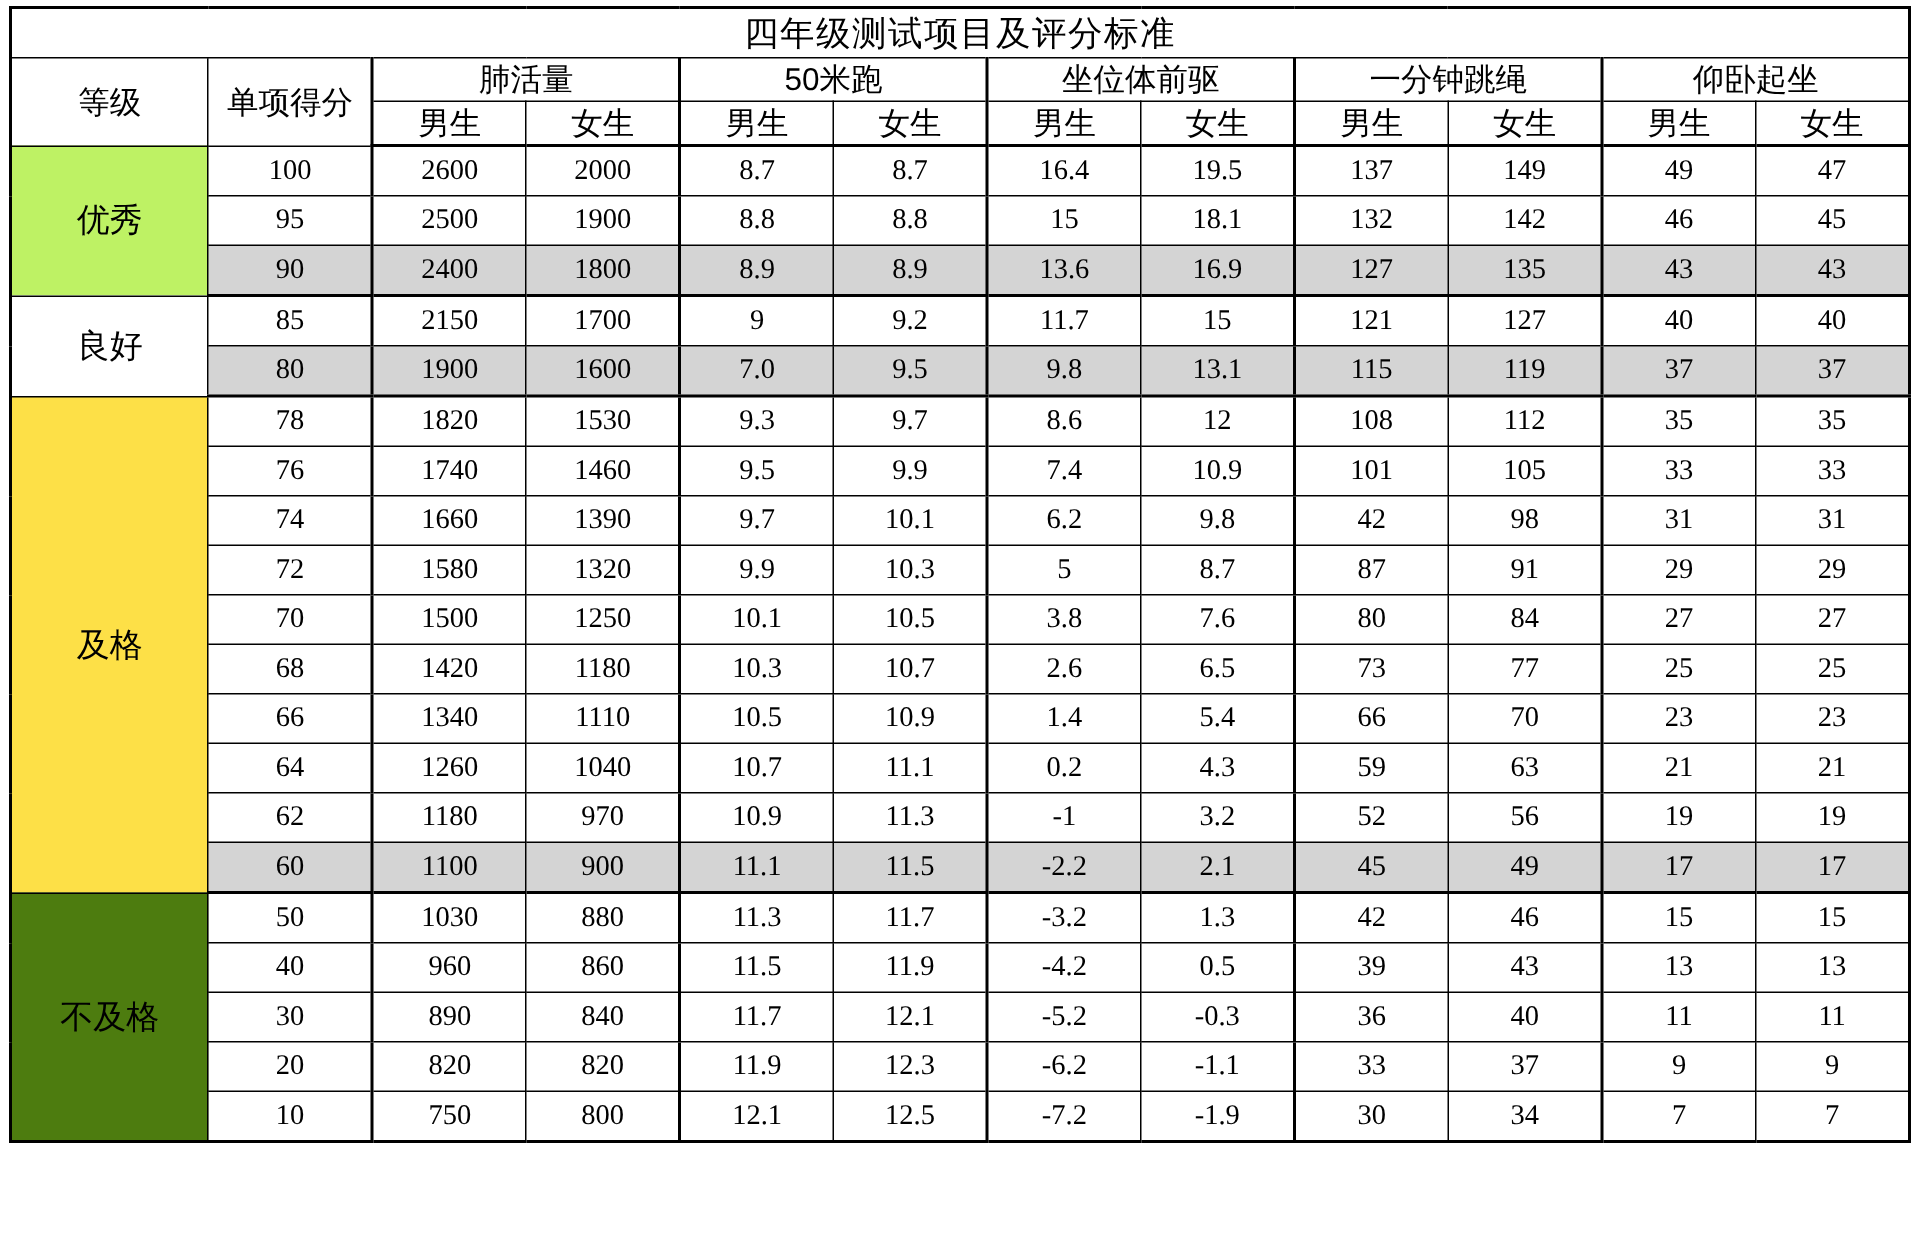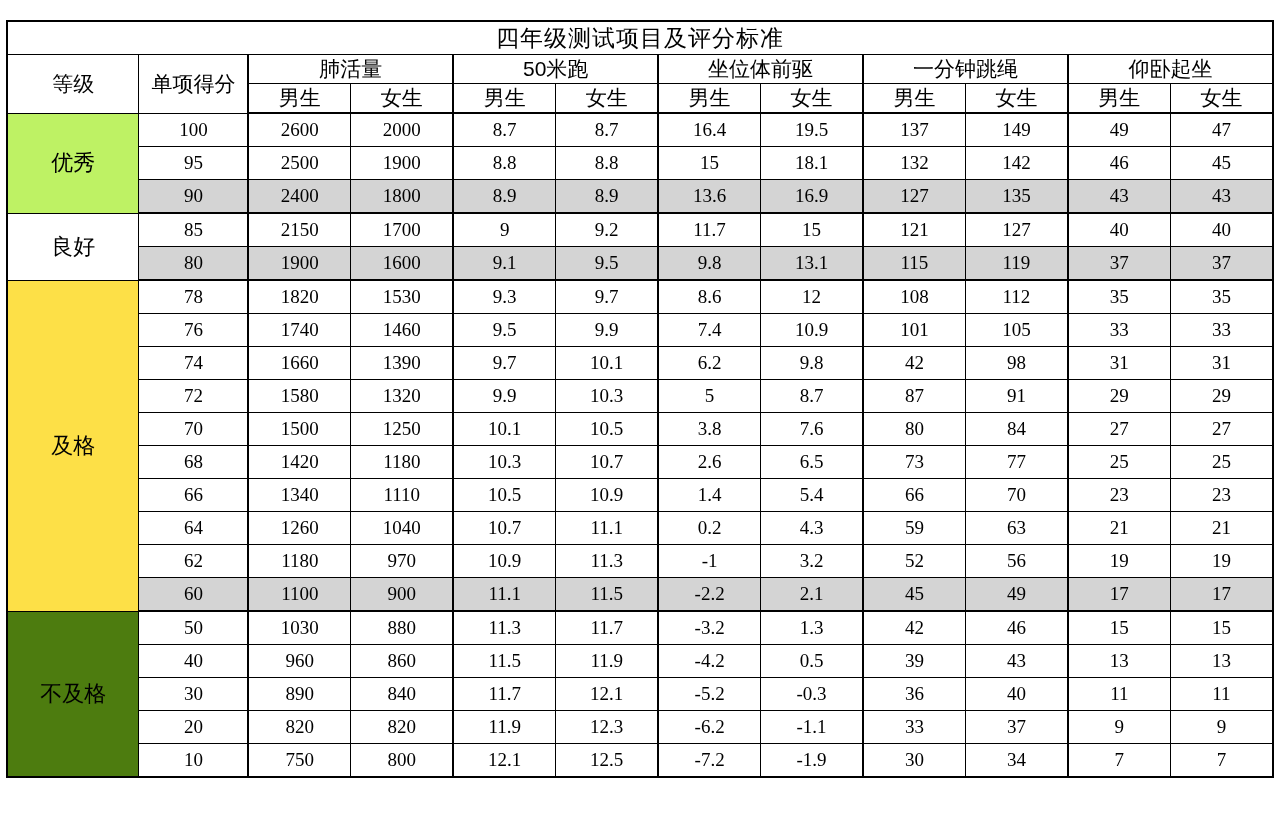--- a/index.html
+++ b/index.html
@@ -11,21 +11,21 @@
     width: 1280px;
     height: 832px;
     font-family: "Liberation Sans", "DejaVu Sans", sans-serif;
     color: #000000;
     overflow: hidden;
   }
   .sheet {
     width: 1280px;
     height: 832px;
     box-sizing: border-box;
-    padding: 20px 6px 2px 6px;
+    padding: 4px 6px 2px 6px;
   }
   table.score-table {
     width: 1268px;
     border-collapse: collapse;
     table-layout: fixed;
   }
   table.score-table td, table.score-table th {
     border: 1px solid #000000;
     text-align: center;
     vertical-align: middle;
@@ -184,21 +184,21 @@
           <td class="val-cell">15</td>
           <td class="val-cell grp-start">121</td>
           <td class="val-cell">127</td>
           <td class="val-cell grp-start">40</td>
           <td class="val-cell">40</td>
         </tr>
         <tr class="data-row shaded row-strong">
           <td class="points-cell">80</td>
           <td class="val-cell grp-start">1900</td>
           <td class="val-cell">1600</td>
-          <td class="val-cell grp-start">9.1</td>
+          <td class="val-cell grp-start">7.0</td>
           <td class="val-cell">9.5</td>
           <td class="val-cell grp-start">9.8</td>
           <td class="val-cell">13.1</td>
           <td class="val-cell grp-start">115</td>
           <td class="val-cell">119</td>
           <td class="val-cell grp-start">37</td>
           <td class="val-cell">37</td>
         </tr>
         <tr class="data-row">
           <td class="level-cell" rowspan="10" style="background: #fde047;">及格</td>

